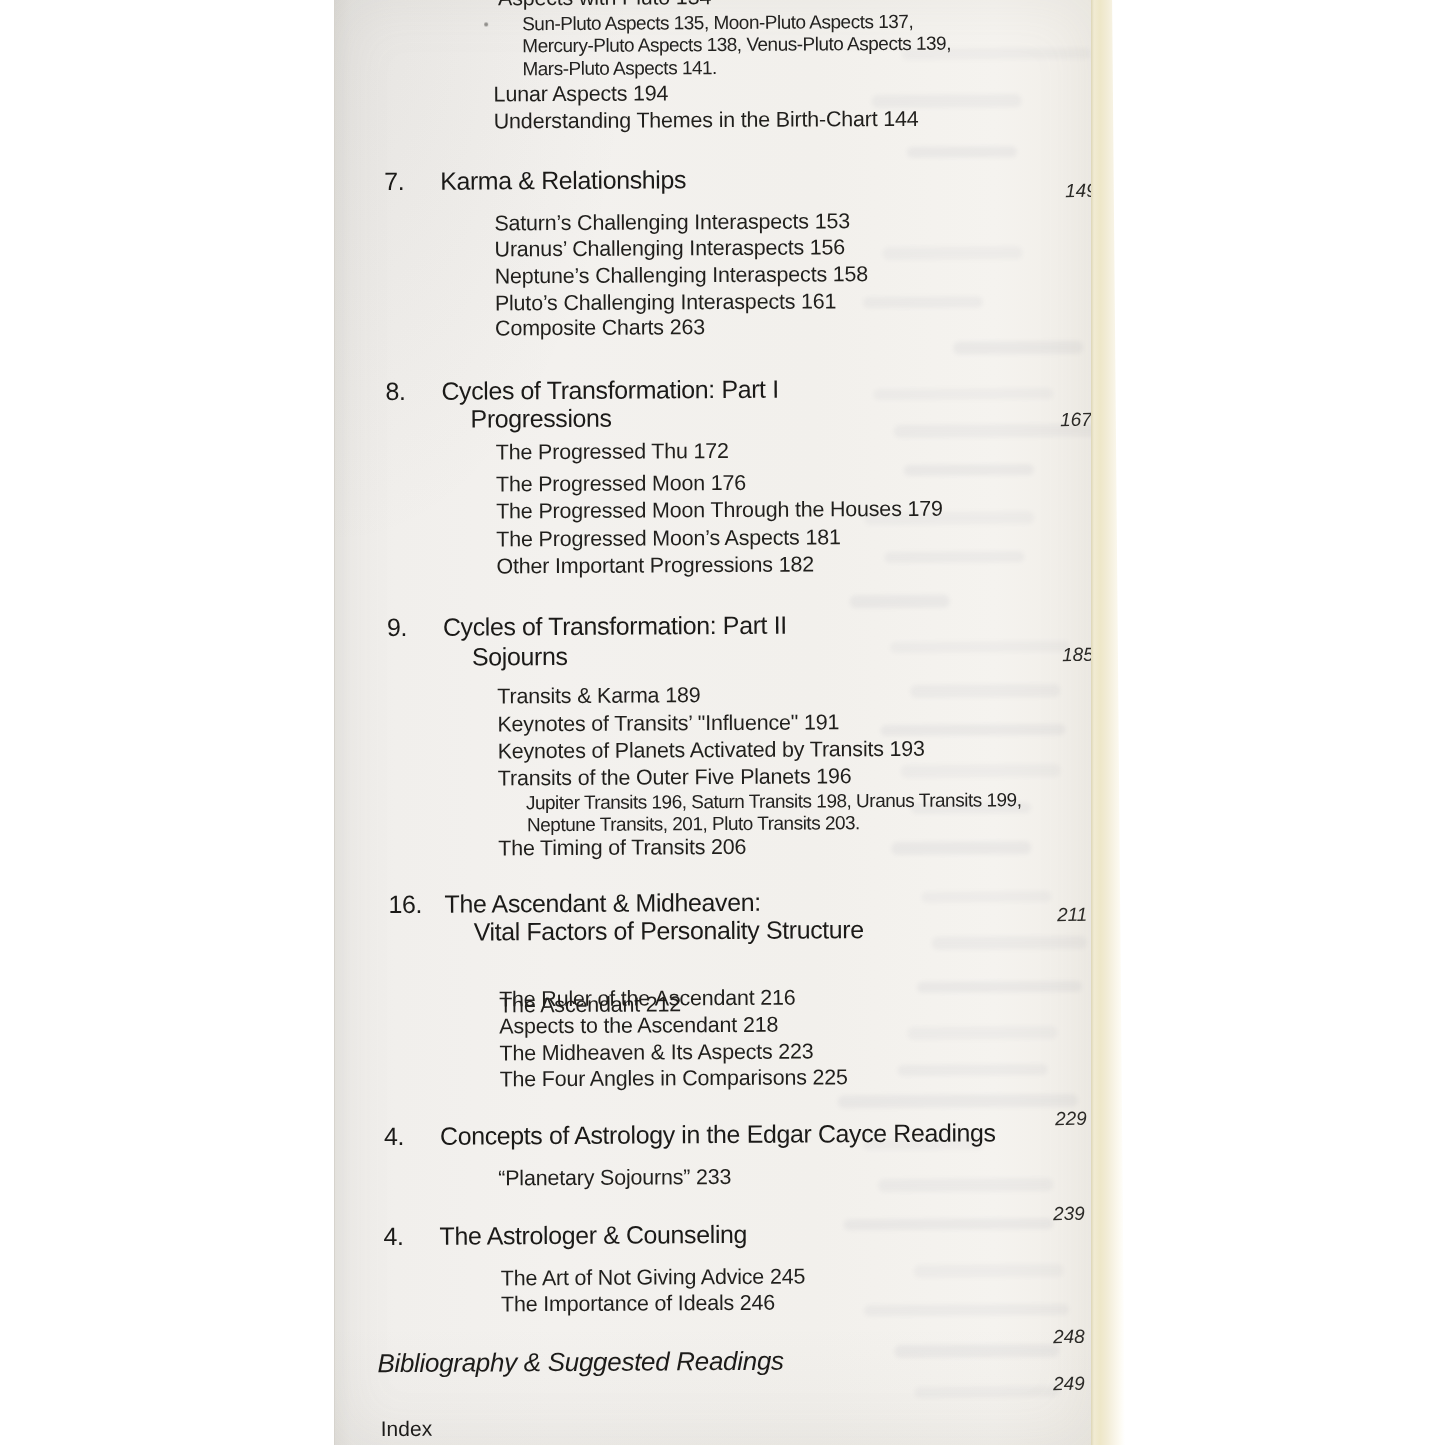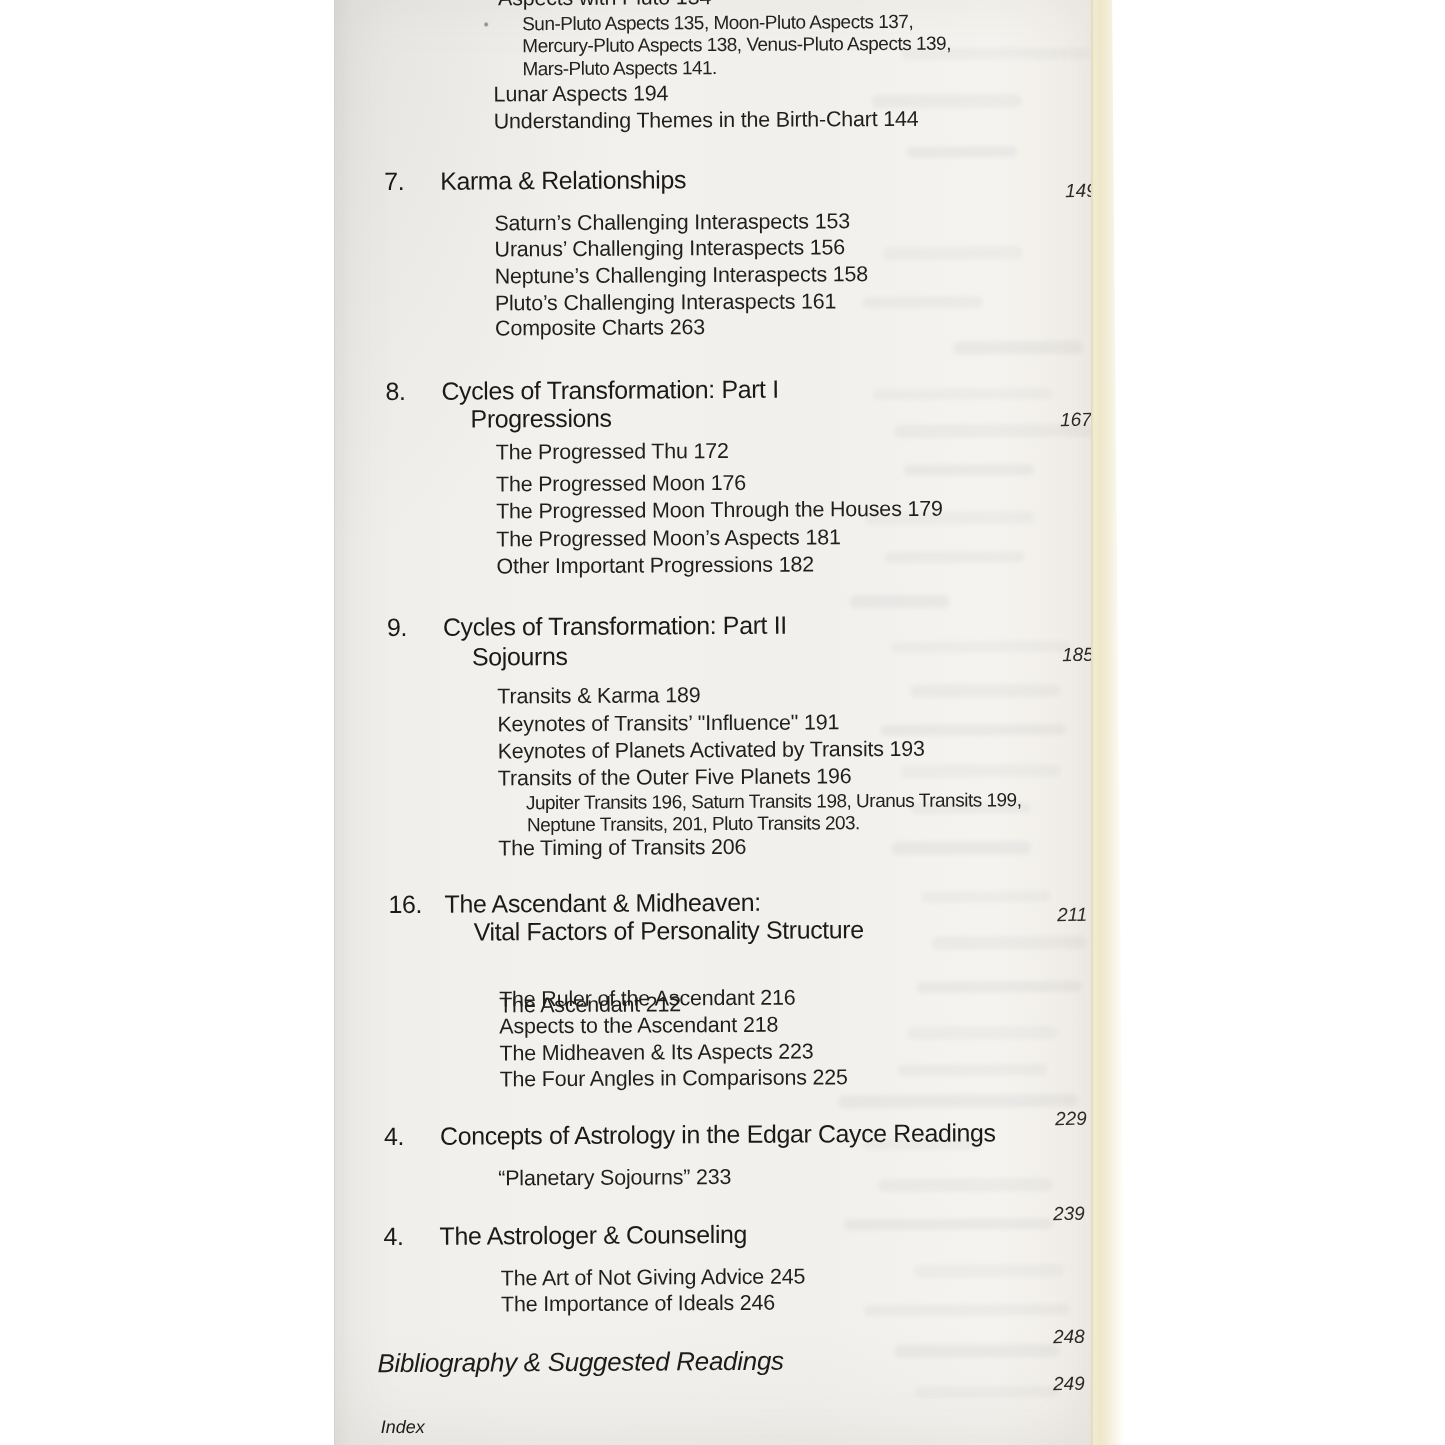--- a/index.html
+++ b/index.html
@@ -24,21 +24,21 @@
   
   .content{position:absolute;left:0;top:0;width:758px;height:1445px;
            transform:rotate(-0.35deg);transform-origin:60px 0;}
   .line{position:absolute;white-space:nowrap;color:#201f1c;line-height:1;}
   .lvl1{left:158px;font-size:21.5px;letter-spacing:-0.2px;}
   .lvl2{left:187px;font-size:19px;letter-spacing:-0.5px;color:#232220;}
   .chapter{left:48px;font-size:25px;letter-spacing:-0.4px;font-weight:500;color:#1b1a18;}
   .chapter .chnum{display:inline-block;width:56px;}
   .contin{left:133px;font-size:25px;letter-spacing:-0.4px;font-weight:500;color:#1b1a18;}
   .biblio{left:34px;font-size:26px;font-style:italic;font-weight:500;letter-spacing:-0.3px;color:#1c1b19;}
-  .indexl{left:37px;font-size:18px;font-style:italic;font-weight:500;color:#1c1b19;}
+  .indexl{left:37px;font-size:21px;font-weight:500;color:#1c1b19;}
   
   .pgnum{position:absolute;font-style:italic;font-size:19px;color:#2b2a27;line-height:1;
          transform:rotate(-1.2deg);}
   
   .gl{position:absolute;background:#6f7288;border-radius:6px;filter:blur(2px);}
   .speck{position:absolute;left:149px;top:23px;width:4px;height:4px;border-radius:50%;
          background:rgba(70,68,64,.55);filter:blur(.5px);}
 </style>
 </head>
 <body>

